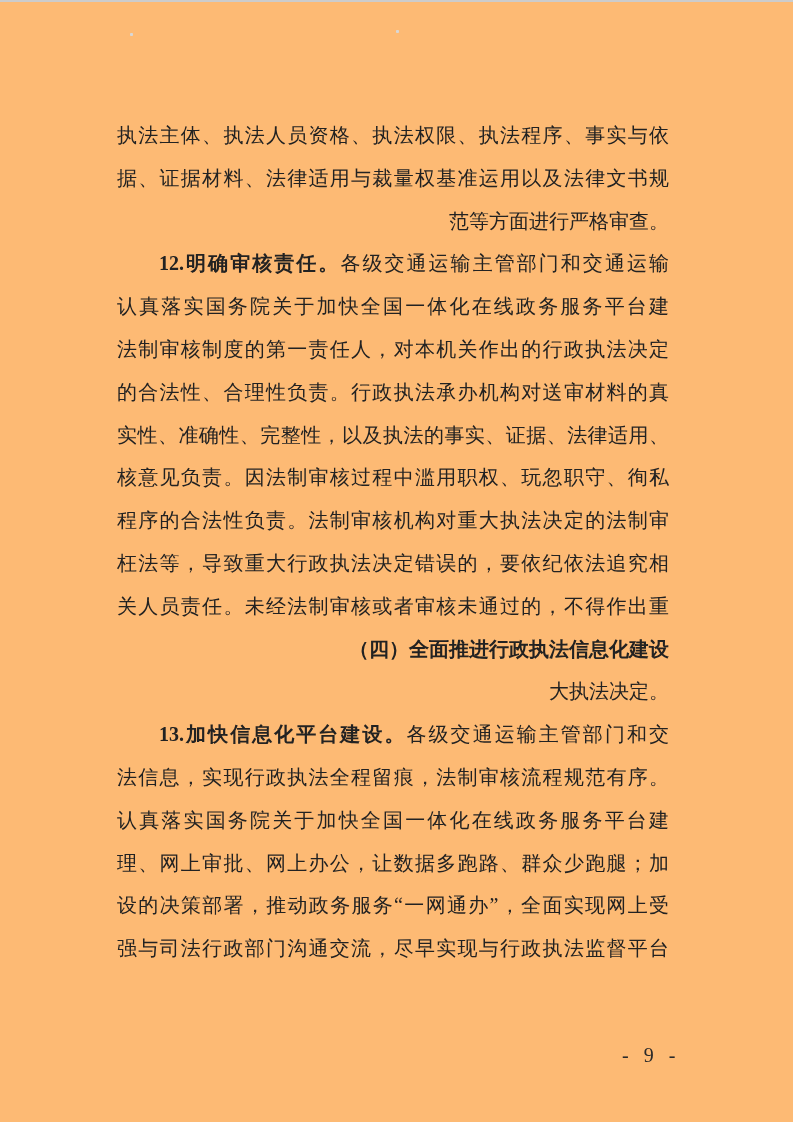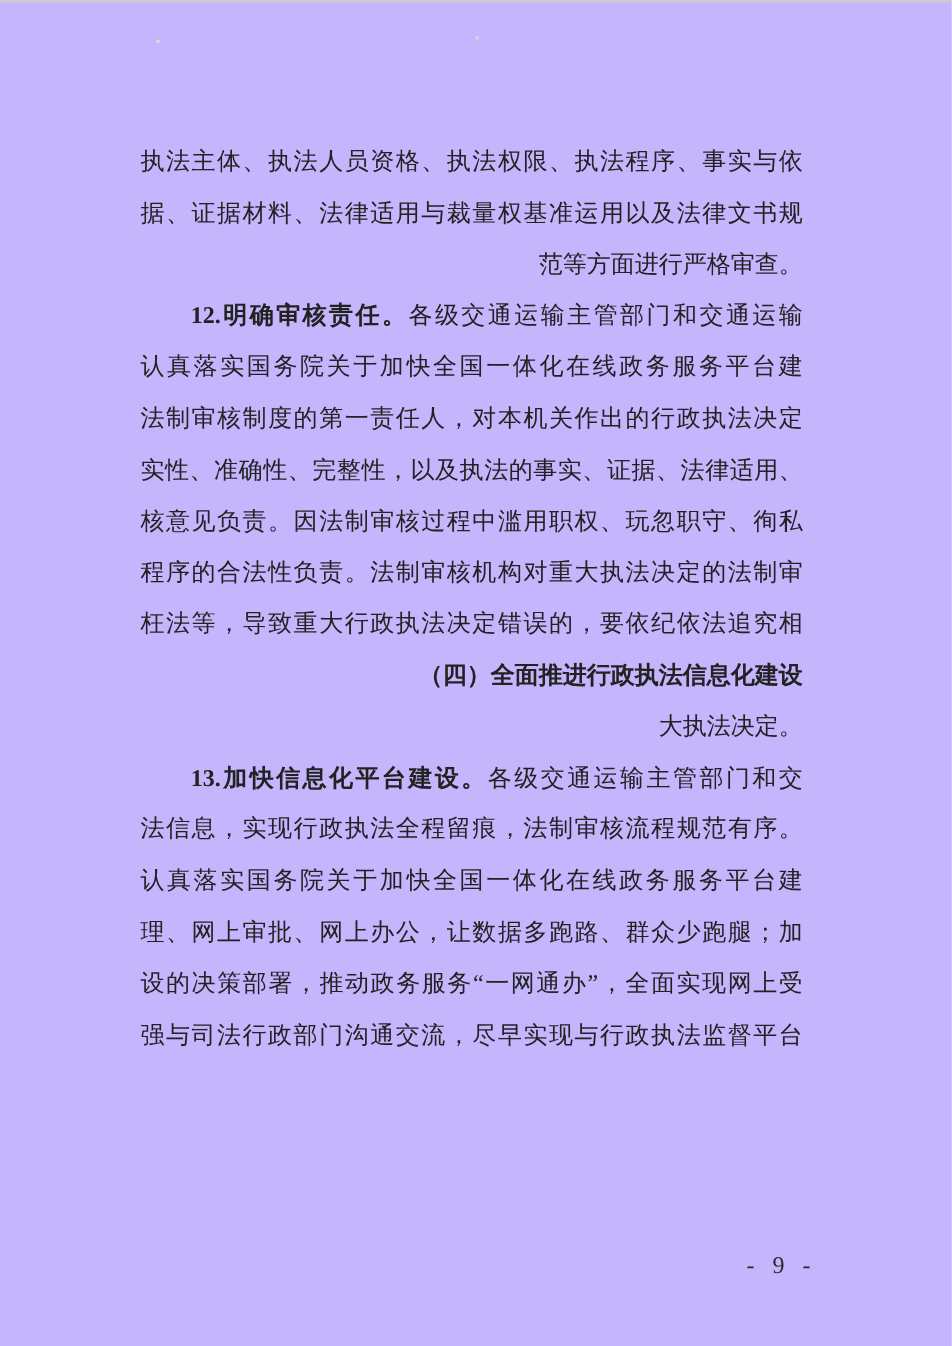--- a/index.html
+++ b/index.html
@@ -9,21 +9,21 @@
   body {
     width: 793px;
     height: 1122px;
     background: #ffffff;
     overflow: hidden;
   }
   .page {
     position: relative;
     width: 793px;
     height: 1122px;
-    background: #c4b5fd;
+    background: #fdba74;
     font-family: "Liberation Serif", "DejaVu Serif", serif;
     color: #222222;
     overflow: hidden;
   }
   .scan-top-line {
     position: absolute;
     top: 0;
     left: 0;
     width: 100%;
     height: 2px;
@@ -81,24 +81,26 @@
   <div class="scan-top-line"></div>
   <div class="speck s1"></div>
   <div class="speck s2"></div>
   <div class="text-block" id="text-block">
       <div class="line just"><span class="seg">执法主体、执法人员资格、执法权限、执法程序、事实与依</span></div>
       <div class="line just"><span class="seg">据、证据材料、法律适用与裁量权基准运用以及法律文书规</span></div>
       <div class="line"><span class="seg">范等方面进行严格审查。</span></div>
       <div class="line just ind"><span class="seg bold">12.明确审核责任。</span><span class="seg">各级交通运输主管部门和交通运输</span></div>
       <div class="line just"><span class="seg">认真落实国务院关于加快全国一体化在线政务服务平台建</span></div>
       <div class="line just"><span class="seg">法制审核制度的第一责任人，对本机关作出的行政执法决定</span></div>
+      <div class="line just"><span class="seg">的合法性、合理性负责。行政执法承办机构对送审材料的真</span></div>
       <div class="line just"><span class="seg">实性、准确性、完整性，以及执法的事实、证据、法律适用、</span></div>
       <div class="line just"><span class="seg">核意见负责。因法制审核过程中滥用职权、玩忽职守、徇私</span></div>
       <div class="line just"><span class="seg">程序的合法性负责。法制审核机构对重大执法决定的法制审</span></div>
       <div class="line just"><span class="seg">枉法等，导致重大行政执法决定错误的，要依纪依法追究相</span></div>
+      <div class="line just"><span class="seg">关人员责任。未经法制审核或者审核未通过的，不得作出重</span></div>
       <div class="line ind"><span class="seg bold">（四）全面推进行政执法信息化建设</span></div>
       <div class="line"><span class="seg">大执法决定。</span></div>
       <div class="line just ind"><span class="seg bold">13.加快信息化平台建设。</span><span class="seg">各级交通运输主管部门和交</span></div>
       <div class="line just"><span class="seg">法信息，实现行政执法全程留痕，法制审核流程规范有序。</span></div>
       <div class="line just"><span class="seg">认真落实国务院关于加快全国一体化在线政务服务平台建</span></div>
       <div class="line just"><span class="seg">理、网上审批、网上办公，让数据多跑路、群众少跑腿；加</span></div>
       <div class="line just"><span class="seg">设的决策部署，推动政务服务“一网通办”，全面实现网上受</span></div>
       <div class="line just"><span class="seg">强与司法行政部门沟通交流，尽早实现与行政执法监督平台</span></div>
     </div>
   <div class="page-number">- 9 -</div>

